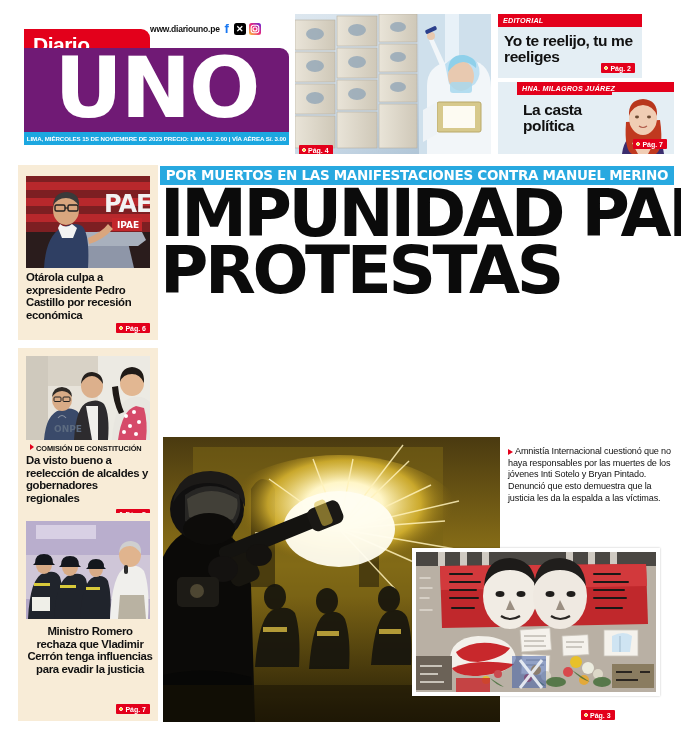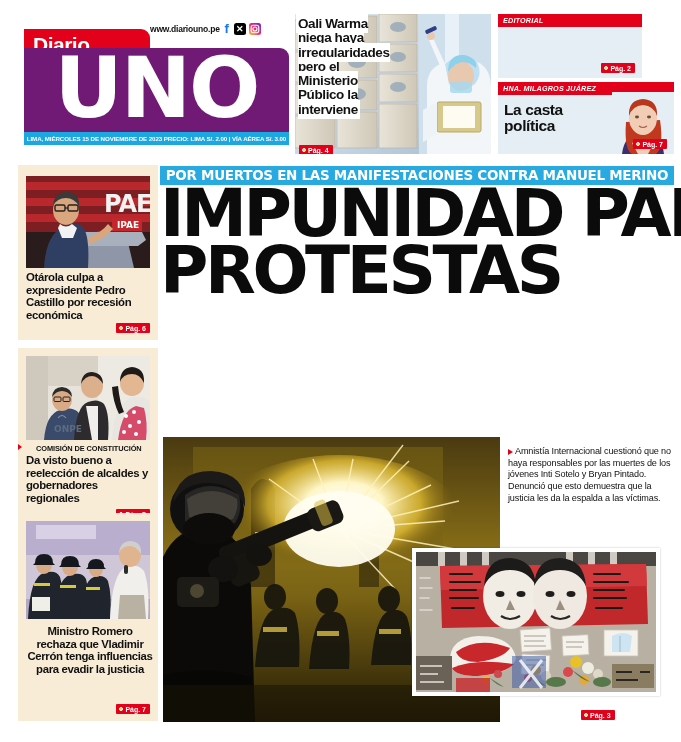--- a/index.html
+++ b/index.html
@@ -62,21 +62,21 @@
   }
   .qali-txt span { background: #fff; box-shadow: 0 0 0 2px #fff; }
 
   
   .edbox {
     position: absolute; left: 498px; top: 14px; width: 144px; height: 64px;
     background: #e4eef4;
   }
   .edbox2 {
     position: absolute; left: 498px; top: 82px; width: 176px; height: 72px;
-    background: #e4eef4; overflow: hidden;
+    background: #e4eef4; overflow: hidden; padding-left: 19px;
   }
   .kicker-red {
     background: #e3001b; color: #fff; font-size: 7.2px; font-weight: bold;
     font-style: italic; letter-spacing: 0.2px; padding: 2px 4px 2px 5px;
     display: block; width: 100%;
   }
   .edtitle {
     font-size: 15.5px; font-weight: bold; color: #111; line-height: 1.04;
     padding: 6px 6px 0 6px; letter-spacing: -0.4px;
   }
@@ -100,22 +100,22 @@
   .sb1 { top: 0; height: 175px; }
   .sb2 { top: 183px; height: 178px; }
   .sb3 { top: 348px; height: 208px; text-align: center; }
   .sb-photo { position: absolute; left: 8px; top: 8px; width: 124px; overflow: hidden; }
   .sb-head {
     position: absolute; left: 8px; width: 128px;
     font-size: 11.4px; font-weight: bold; color: #111; line-height: 1.1;
     letter-spacing: -0.35px;
   }
   .sb-kicker {
-    position: absolute; left: 0; font-size: 7.4px; font-weight: bold;
-    color: #111; letter-spacing: -0.1px; display: flex; align-items: flex-start; gap: 14px;
+    position: absolute; left: 12px; font-size: 7.4px; font-weight: bold;
+    color: #111; letter-spacing: -0.1px; display: flex; align-items: flex-start; gap: 2px;
   }
   .tri { width: 0; height: 0; border-left: 4px solid #e3001b;
          border-top: 3px solid transparent; border-bottom: 3px solid transparent; }
   .sb-pag { position: absolute; right: 8px; }
 
   
   .banner {
     position: absolute; left: 160px; top: 166px; width: 514px; height: 19px;
     background: #28a9e0; color: #fff; font-size: 13.5px; font-weight: bold;
     line-height: 19px; text-align: center; letter-spacing: -0.3px;
@@ -221,33 +221,31 @@
         <ellipse cx="166" cy="62" rx="13" ry="15" fill="#e8c9b0"></ellipse>
         <path d="M153 58 q13 -18 28 -4 q2 -10 -12 -13 q-16 -1 -16 17 Z" fill="#8fd0ea"></path>
         <rect x="155" y="68" width="22" height="11" rx="3" fill="#a8d8ee" opacity="0.85"></rect>
         <path d="M150 50 L138 24 L134 26 L146 54 Z" fill="#f2f6f9"></path>
         <circle cx="136" cy="22" r="4" fill="#e8c9b0"></circle>
         <rect x="130" y="14" width="12" height="4" rx="1.5" fill="#2b3f8c" transform="rotate(-25 136 16)"></rect>
         <rect x="142" y="88" width="44" height="30" rx="2" fill="#d7c98c" stroke="#b9a96a" stroke-width="1"></rect>
         <rect x="148" y="92" width="32" height="22" fill="#fdfbf2"></rect>
         <path d="M128 96 L142 88 L142 120 L128 128 Z" fill="#eef3f7"></path>
       </svg>
-      <div class="qali-txt">
-        <span>Qali Warma niega haya irregularidades pero el Ministerio Público la interviene</span>
-      </div>
       <div style="position:absolute; left:4px; top:124px;">
         <span class="pagbadge">
           <span class="pagdot"></span>
           <span>Pág. 4</span>
         </span>
       </div>
     </div>
 
     <div class="edbox">
       <span class="kicker-red">EDITORIAL</span>
+      <div class="edtitle">Yo te reelijo, tu me reeliges</div>
       <span class="pagbadge ed-pag">
         <span class="pagdot"></span>
         <span>Pág. 2</span>
       </span>
     </div>
 
     <div class="edbox2">
       <span class="kicker-red">HNA. MILAGROS JUÁREZ</span>
       <svg class="hna-face" viewBox="0 0 62 62">
         <rect width="62" height="62" fill="#e4eef4"></rect>

